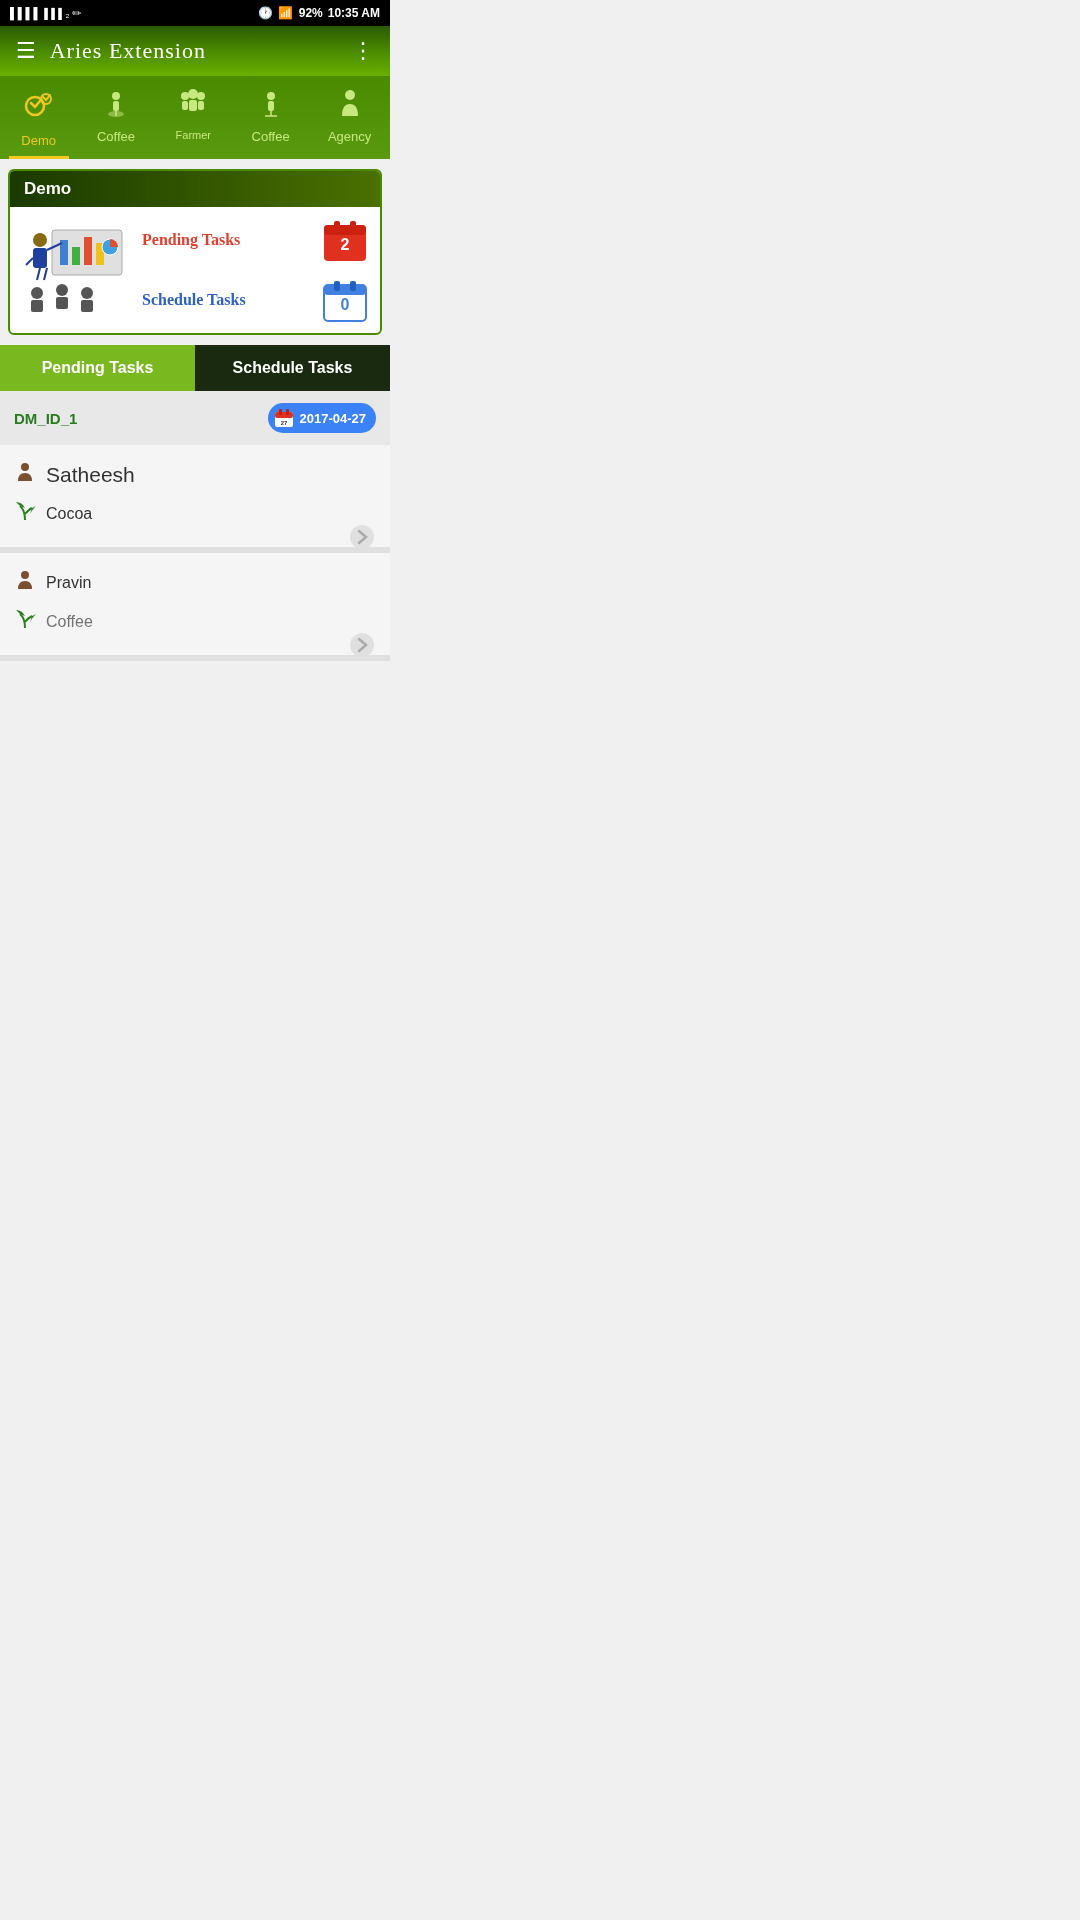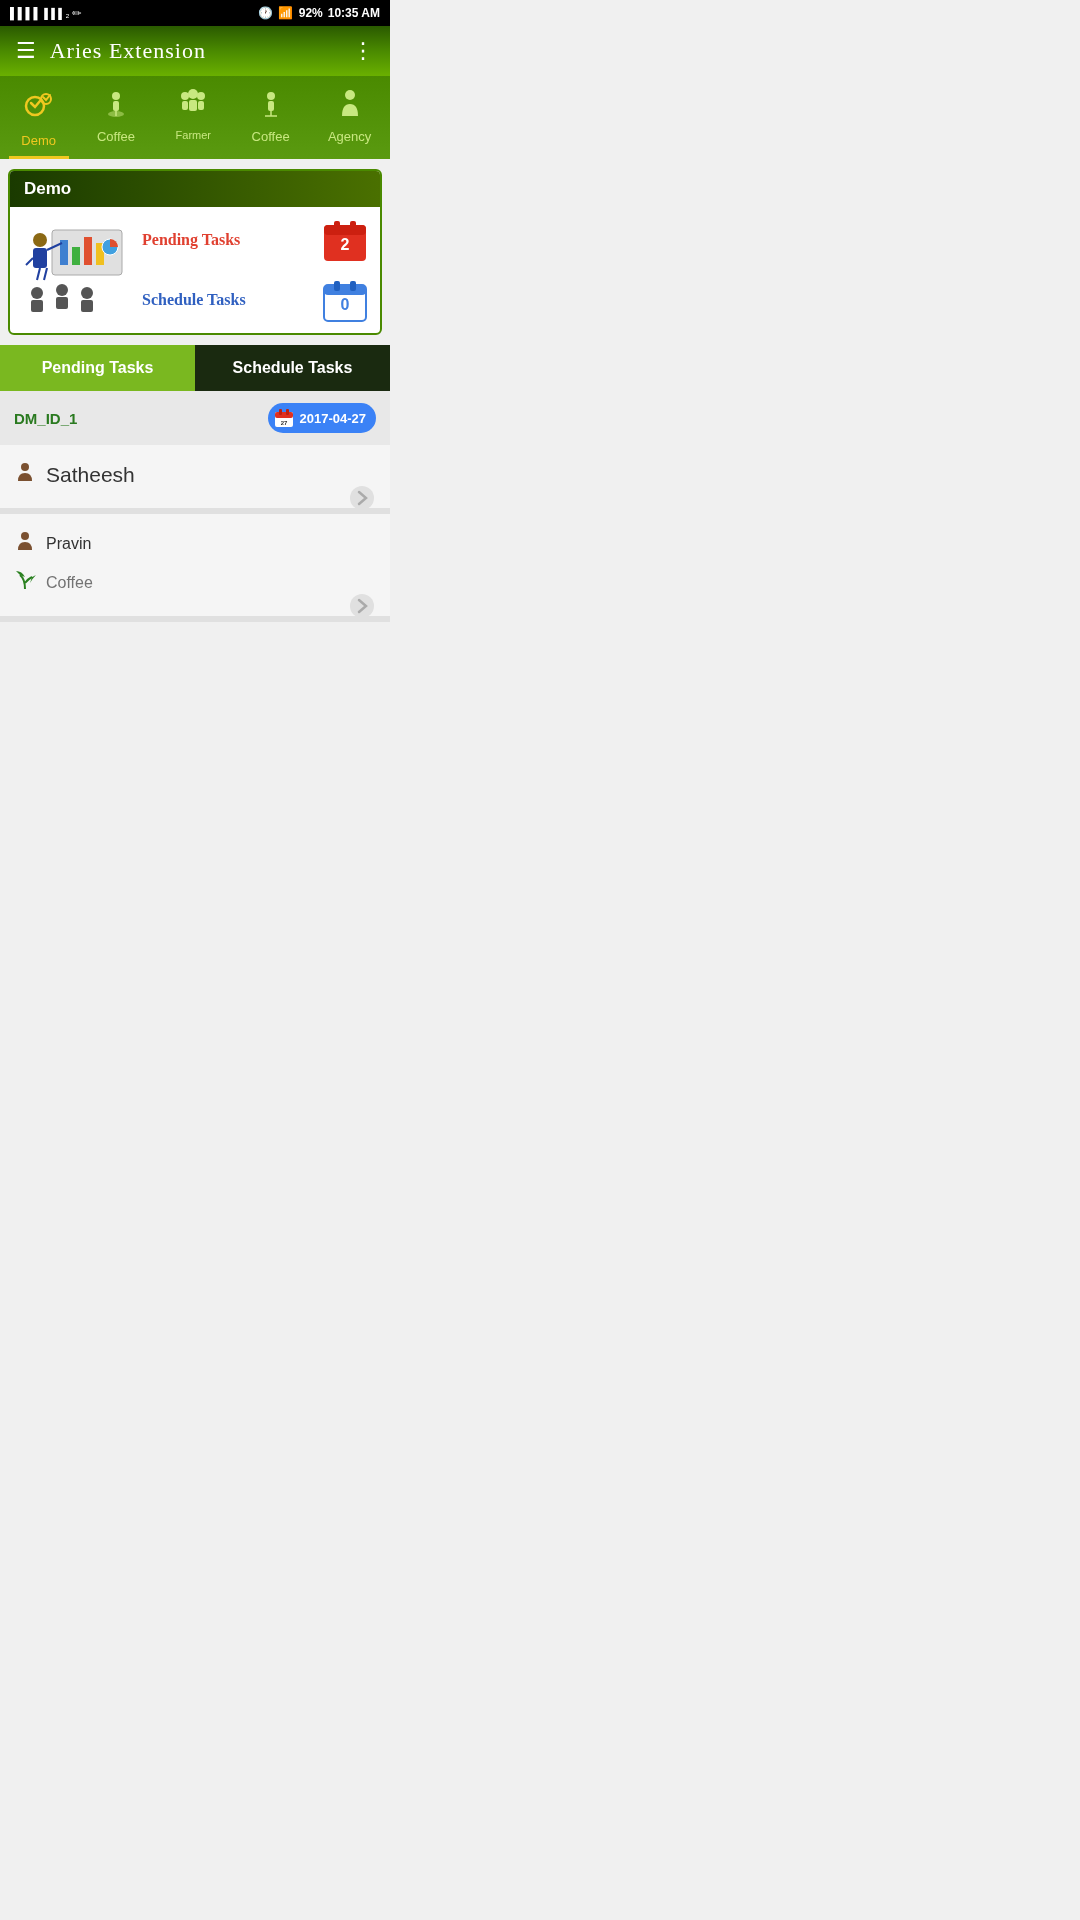--- a/index.html
+++ b/index.html
@@ -327,20 +327,31 @@
     <div class="task-item-body">
       <div class="task-detail-row">
         <span class="icon person-icon">
           <svg width="22" height="22" viewBox="0 0 22 22">
             <circle cx="11" cy="6" r="4" fill="#7a5030"></circle>
             <path d="M4 20 Q4 12 11 12 Q18 12 18 20" fill="#7a5030"></path>
           </svg>
         </span>
         <span style="font-size:21px;color:#333;">Satheesh</span>
       </div>
+      <div class="task-detail-row">
+        <span class="icon plant-icon">
+          <svg width="22" height="22" viewBox="0 0 22 22">
+            <path d="M11 20 Q11 10 6 6" stroke="#2a8020" stroke-width="2" fill="none"></path>
+            <path d="M6 6 Q2 2 2 2 Q8 2 11 8" fill="#2a8020"></path>
+            <path d="M11 14 Q14 10 18 8" stroke="#2a8020" stroke-width="2" fill="none"></path>
+            <path d="M18 8 Q22 6 22 6 Q18 10 16 14" fill="#2a8020"></path>
+          </svg>
+        </span>
+        <span style="font-size:16px;color:#333;">Cocoa</span>
+      </div>
       <div class="chevron-right">
         <svg width="28" height="28" viewBox="0 0 28 28">
           <circle cx="14" cy="14" r="12" fill="#e0e0e0"></circle>
           <path d="M11 8 L18 14 L11 20" stroke="#aaa" stroke-width="2.5" fill="none" stroke-linecap="round"></path>
         </svg>
       </div>
     </div>
   </div>
 
   <div class="task-item">

